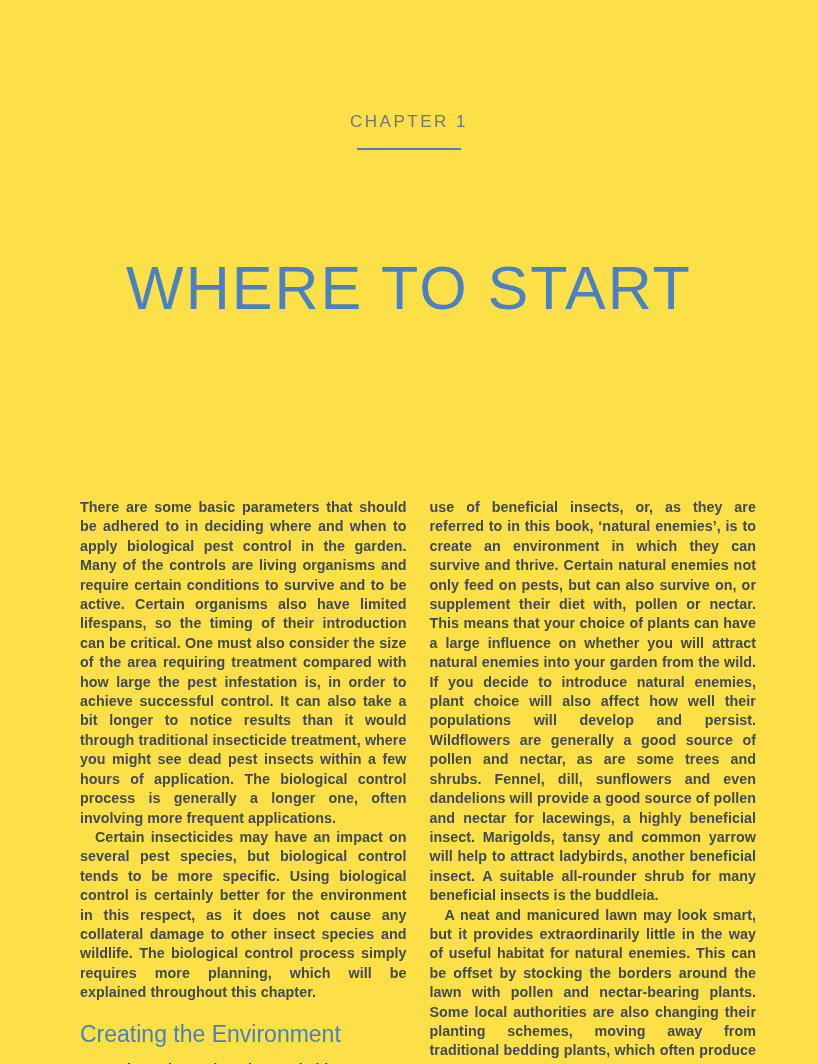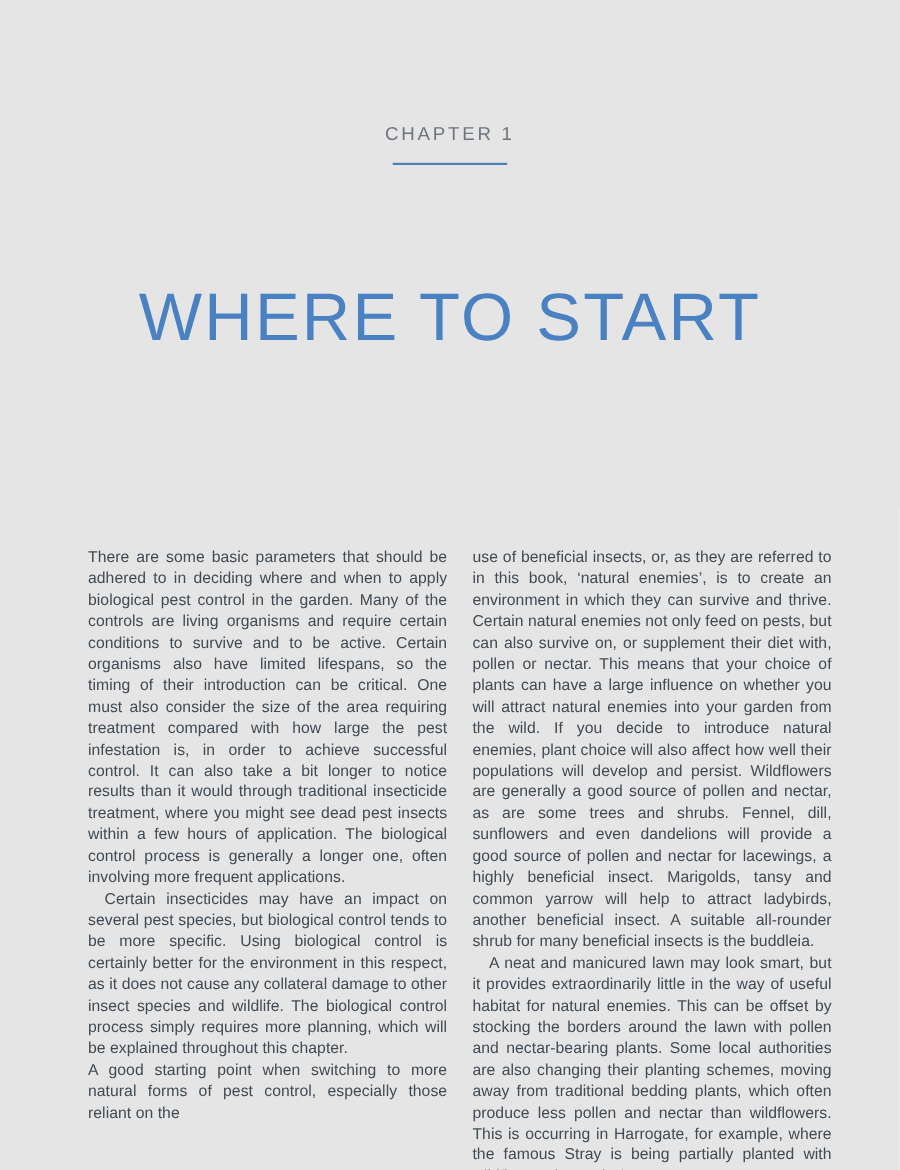--- a/index.html
+++ b/index.html
@@ -7,21 +7,21 @@
   body {
     width: 818px;
     height: 1064px;
     font-family: "Liberation Sans", sans-serif;
     -webkit-font-smoothing: antialiased;
   }
   .page {
     position: relative;
     width: 818px;
     height: 1064px;
-    background: #e5e5e5;
+    background: #fde047;
     overflow: hidden;
   }
   .chapter-label {
     margin-top: 112px;
     text-align: center;
     font-size: 17px;
     line-height: 20px;
     letter-spacing: 2.5px;
     font-weight: 400;
     color: #6e757d;
@@ -48,20 +48,21 @@
     padding-right: 62px;
     margin-top: 182px;
   }
   .col { flex: 1; min-width: 0; }
   .body-para {
     font-size: 14.3px;
     line-height: 19.4px;
     text-align: justify;
     color: #414a52;
     letter-spacing: 0.05px;
+    font-weight: bold;
   }
   .indented { text-indent: 15px; }
   .subheading {
     font-size: 23px;
     line-height: 28px;
     font-weight: 400;
     color: #4a80c0;
     margin: 17px 0 12px 0;
   }
 </style>
@@ -74,20 +75,21 @@
 
   <div class="chapter-rule"></div>
 
   <h1 class="chapter-title">WHERE TO START</h1>
 
   <div class="columns">
 
     <div class="col">
       <p class="body-para">There are some basic parameters that should be adhered to in deciding where and when to apply biological pest control in the garden. Many of the controls are living organisms and require certain conditions to survive and to be active. Certain organisms also have limited lifespans, so the timing of their introduction can be critical. One must also consider the size of the area requiring treatment compared with how large the pest infestation is, in order to achieve successful control. It can also take a bit longer to notice results than it would through traditional insecticide treatment, where you might see dead pest insects within a few hours of application. The biological control process is generally a longer one, often involving more frequent applications.</p>
       <p class="body-para indented">Certain insecticides may have an impact on several pest species, but biological control tends to be more specific. Using biological control is certainly better for the environment in this respect, as it does not cause any collateral damage to other insect species and wildlife. The biological control process simply requires more planning, which will be explained throughout this chapter.</p>
+      <h2 class="subheading">Creating the Environment</h2>
       <p class="body-para">A good starting point when switching to more natural forms of pest control, especially those reliant on the</p>
     </div>
 
     <div class="col">
       <p class="body-para">use of beneficial insects, or, as they are referred to in this book, ‘natural enemies’, is to create an environment in which they can survive and thrive. Certain natural enemies not only feed on pests, but can also survive on, or supplement their diet with, pollen or nectar. This means that your choice of plants can have a large influence on whether you will attract natural enemies into your garden from the wild. If you decide to introduce natural enemies, plant choice will also affect how well their populations will develop and persist. Wildflowers are generally a good source of pollen and nectar, as are some trees and shrubs. Fennel, dill, sunflowers and even dandelions will provide a good source of pollen and nectar for lacewings, a highly beneficial insect. Marigolds, tansy and common yarrow will help to attract ladybirds, another beneficial insect. A suitable all-rounder shrub for many beneficial insects is the buddleia.</p>
       <p class="body-para indented">A neat and manicured lawn may look smart, but it provides extraordinarily little in the way of useful habitat for natural enemies. This can be offset by stocking the borders around the lawn with pollen and nectar-bearing plants. Some local authorities are also changing their planting schemes, moving away from traditional bedding plants, which often produce less pollen and nectar than wildflowers. This is occurring in Harrogate, for example, where the famous Stray is being partially planted with wildflowers instead of</p>
     </div>
 
   </div>
 

